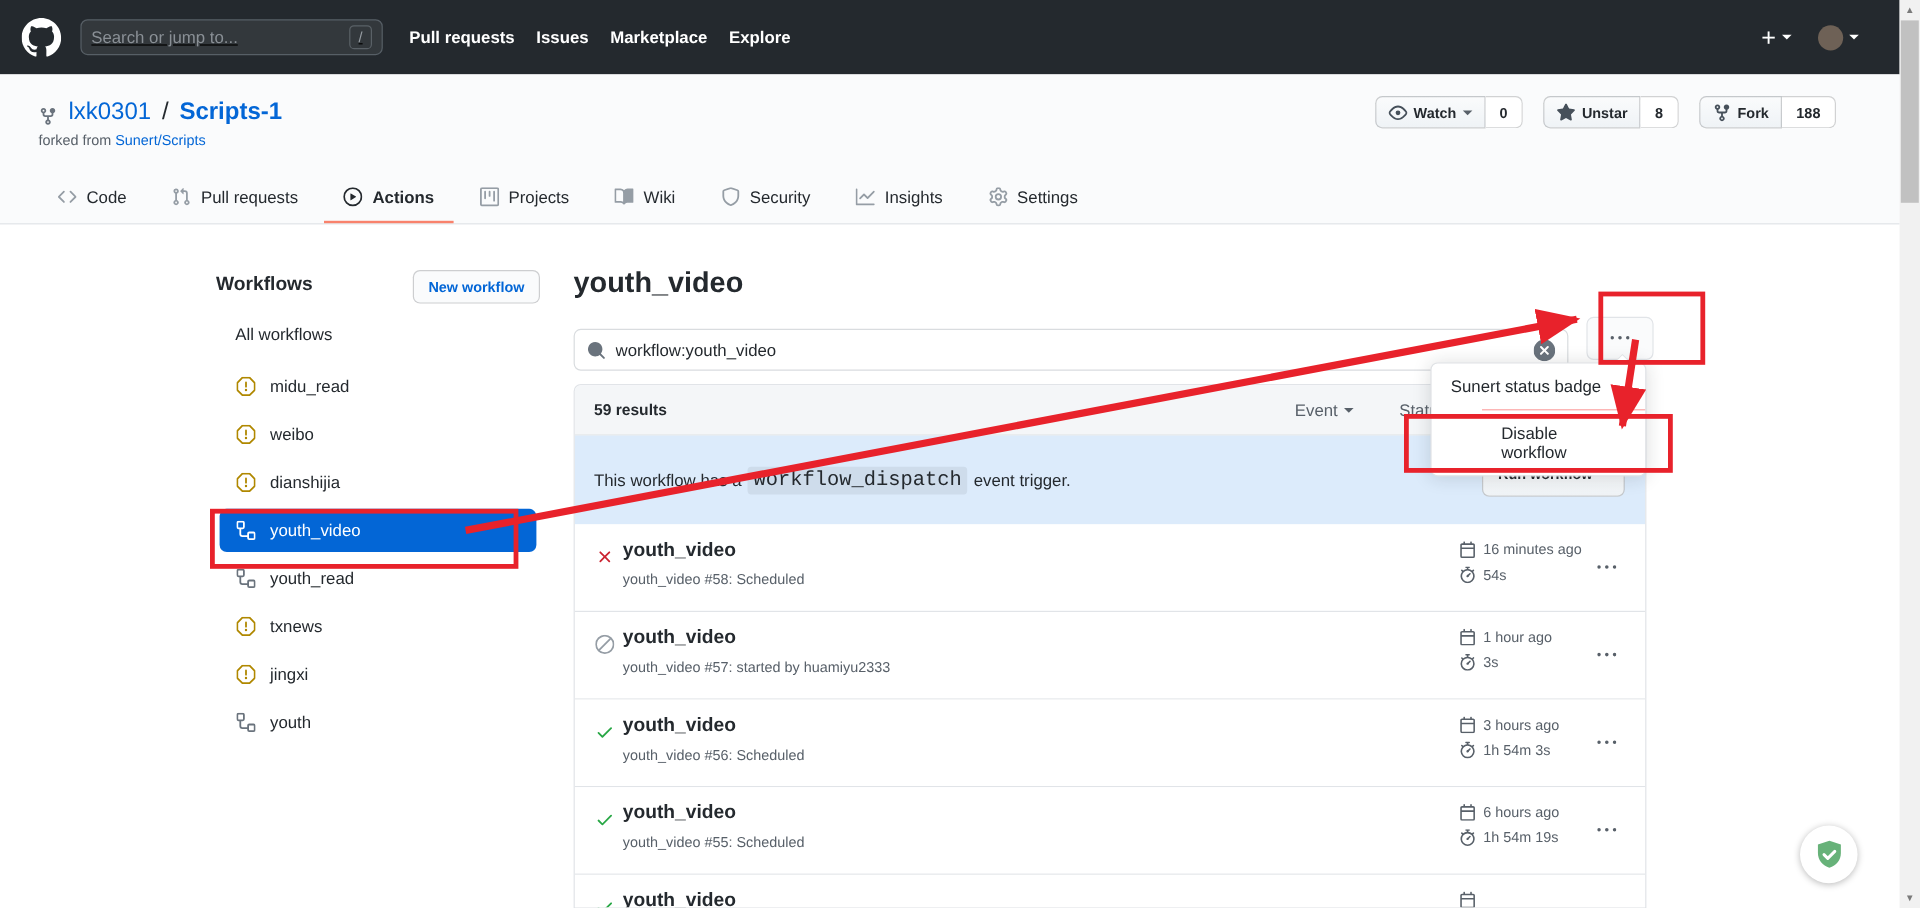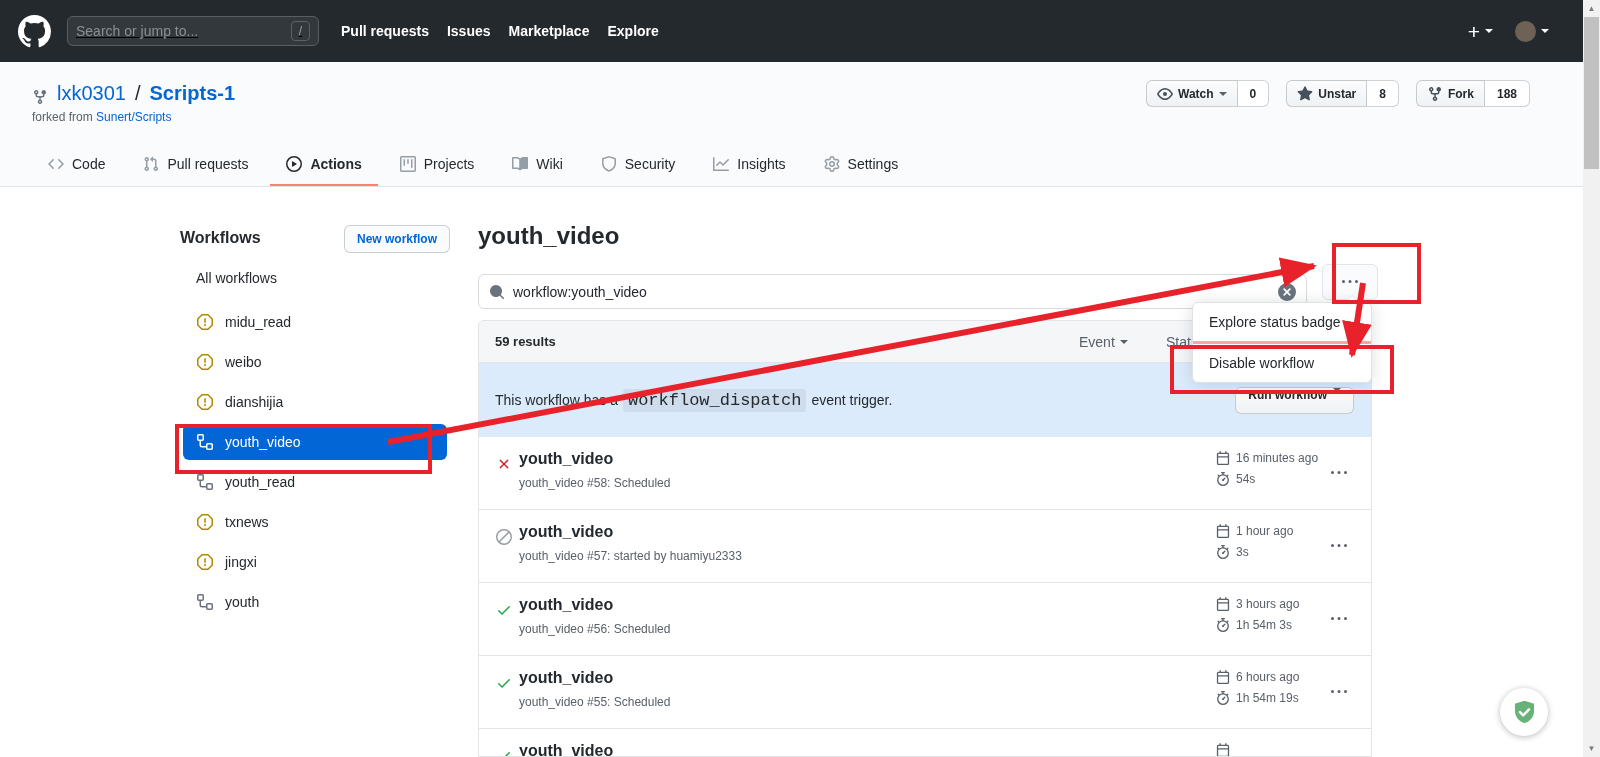--- a/index.html
+++ b/index.html
@@ -120,21 +120,21 @@
 
   
   .menu { position:absolute; top:302px; left:1192px; width:180px; background:#fff;
           border:1px solid #dfe2e5; border-radius:6px; box-shadow:0 1px 15px rgba(27,31,35,.15);
           z-index:40; font-size:14px; color:#24292e; }
   .menu::before { content:""; position:absolute; top:-8px; left:151px; border:8px solid transparent;
           border-top:0; border-bottom:8px solid #dfe2e5; }
   .menu::after { content:""; position:absolute; top:-7px; left:152px; border:7px solid transparent;
           border-top:0; border-bottom:7px solid #fff; }
   .menu-item { padding:11px 16px; cursor:pointer; }
-  .menu-item + .menu-item { border-top:3px solid #fca5a5; }
+  .menu-item + .menu-item { border-top:1px solid #fca5a5;margin-left:42px; }
 
   
   .annotations { position:absolute; top:0; left:0; width:1600px; height:757px; z-index:60; pointer-events:none; }
 
   
   .adguard { position:absolute; left:1500px; top:688px; width:48px; height:48px; border-radius:50%;
              background:#fff; box-shadow:0 1px 6px rgba(0,0,0,.28); display:flex; align-items:center;
              justify-content:center; z-index:70; cursor:pointer; }
   .adguard svg { width:27px; height:27px; }
 
@@ -491,21 +491,21 @@
             <svg viewBox="0 0 16 16">
               <path d="M4.75 0a.75.75 0 01.75.75V2h5V.75a.75.75 0 011.5 0V2h1.25c.966 0 1.75.784 1.75 1.75v10.5A1.75 1.75 0 0113.25 16H2.75A1.75 1.75 0 011 14.25V3.75C1 2.784 1.784 2 2.75 2H4V.75A.75.75 0 014.75 0zm-2 3.5a.25.25 0 00-.25.25V6h11V3.75a.25.25 0 00-.25-.25H2.75zm10.75 4h-11v6.75c0 .138.112.25.25.25h10.5a.25.25 0 00.25-.25V7.5z"></path>
             </svg>
           </div>
       </div>
 
     </div>
   </div>
 
   <div class="menu">
-    <div class="menu-item">Explore status badge</div>
+    <div class="menu-item">Sunert status badge</div>
     <div class="menu-item">Disable workflow</div>
   </div>
 
   <svg class="annotations" viewBox="0 0 1600 757">
     <defs>
       <marker id="arrowhead" markerWidth="7" markerHeight="6" refX="5.5" refY="2.5" orient="auto" markerUnits="strokeWidth">
         <path d="M0,0 L6,2.5 L0,5 z" fill="#e8222b"></path>
       </marker>
     </defs>
     <rect x="177" y="426" width="253" height="46" fill="none" stroke="#e8222b" stroke-width="4"></rect>

